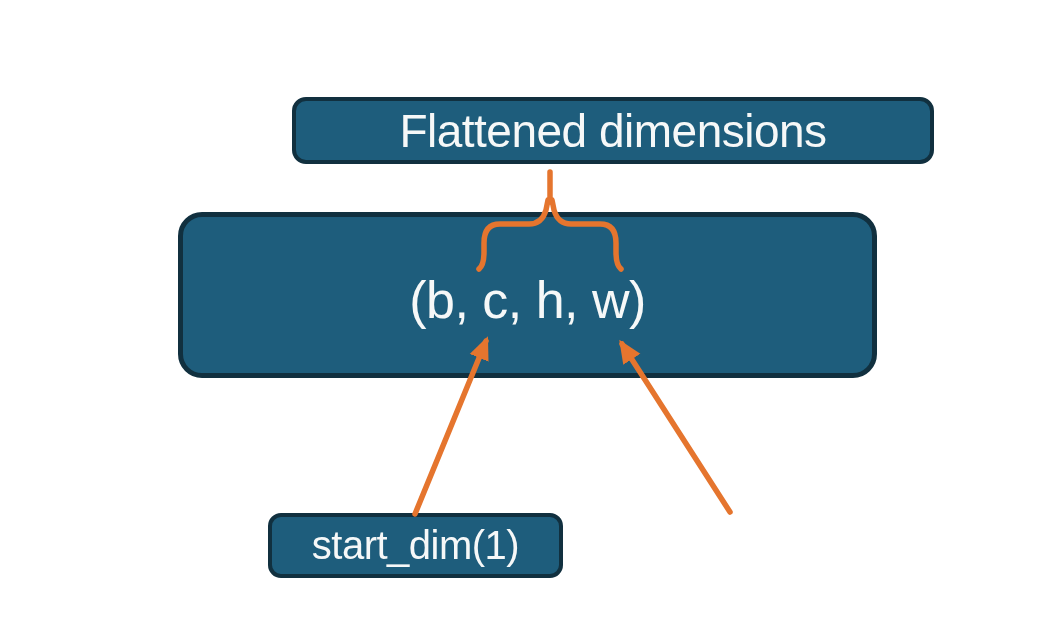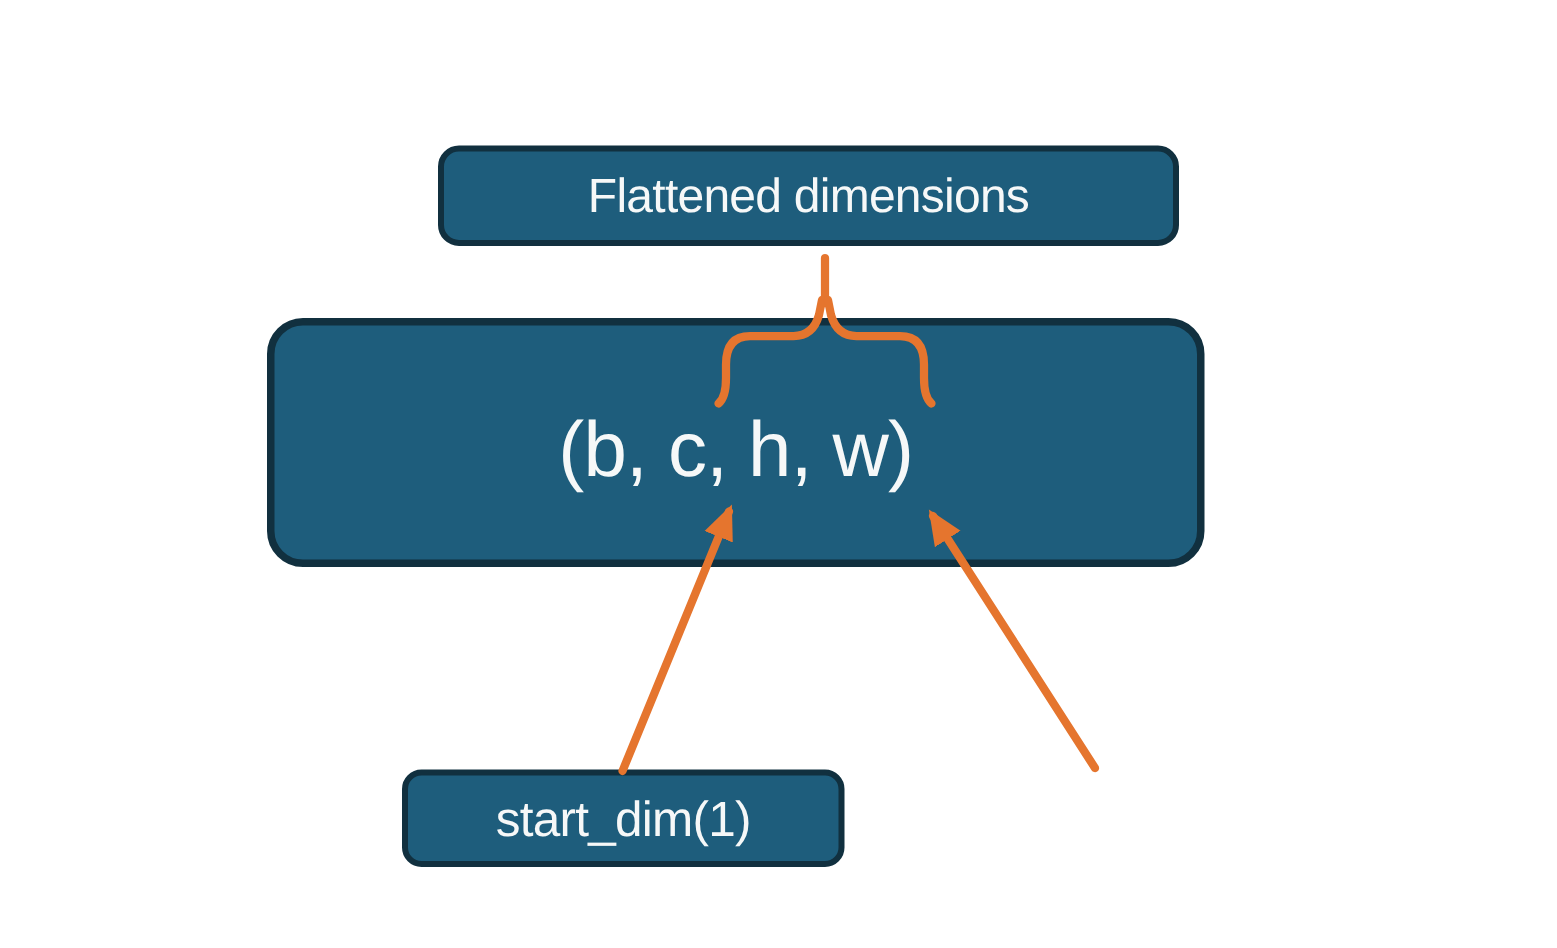--- a/index.html
+++ b/index.html
@@ -26,36 +26,36 @@
     border-radius: 14px;
     display: flex;
     align-items: center;
     justify-content: center;
     color: var(--text-color);
     letter-spacing: -0.5px;
     white-space: nowrap;
   }
   .node-flattened {
     left: 292px; top: 97px;
-    width: 494px; height: 67px;
-    font-size: 32px;
+    width: 642px; height: 67px;
+    font-size: 46px;
   }
   .node-tensor {
     left: 178px; top: 212px;
-    width: 625px; height: 166px;
+    width: 699px; height: 166px;
     border-width: 5px;
     border-radius: 24px;
     font-size: 52px;
     padding-top: 10px;
   }
   .node-start-dim {
     left: 268px; top: 513px;
     width: 295px; height: 65px;
     border-radius: 13px;
-    font-size: 33px;
+    font-size: 40px;
   }
   .node-end-dim {
     left: 583px; top: 513px;
     width: 294px; height: 65px;
     border-radius: 13px;
     font-size: 40px;
   }
   .connector-layer {
     position: absolute;
     left: 0; top: 0;

